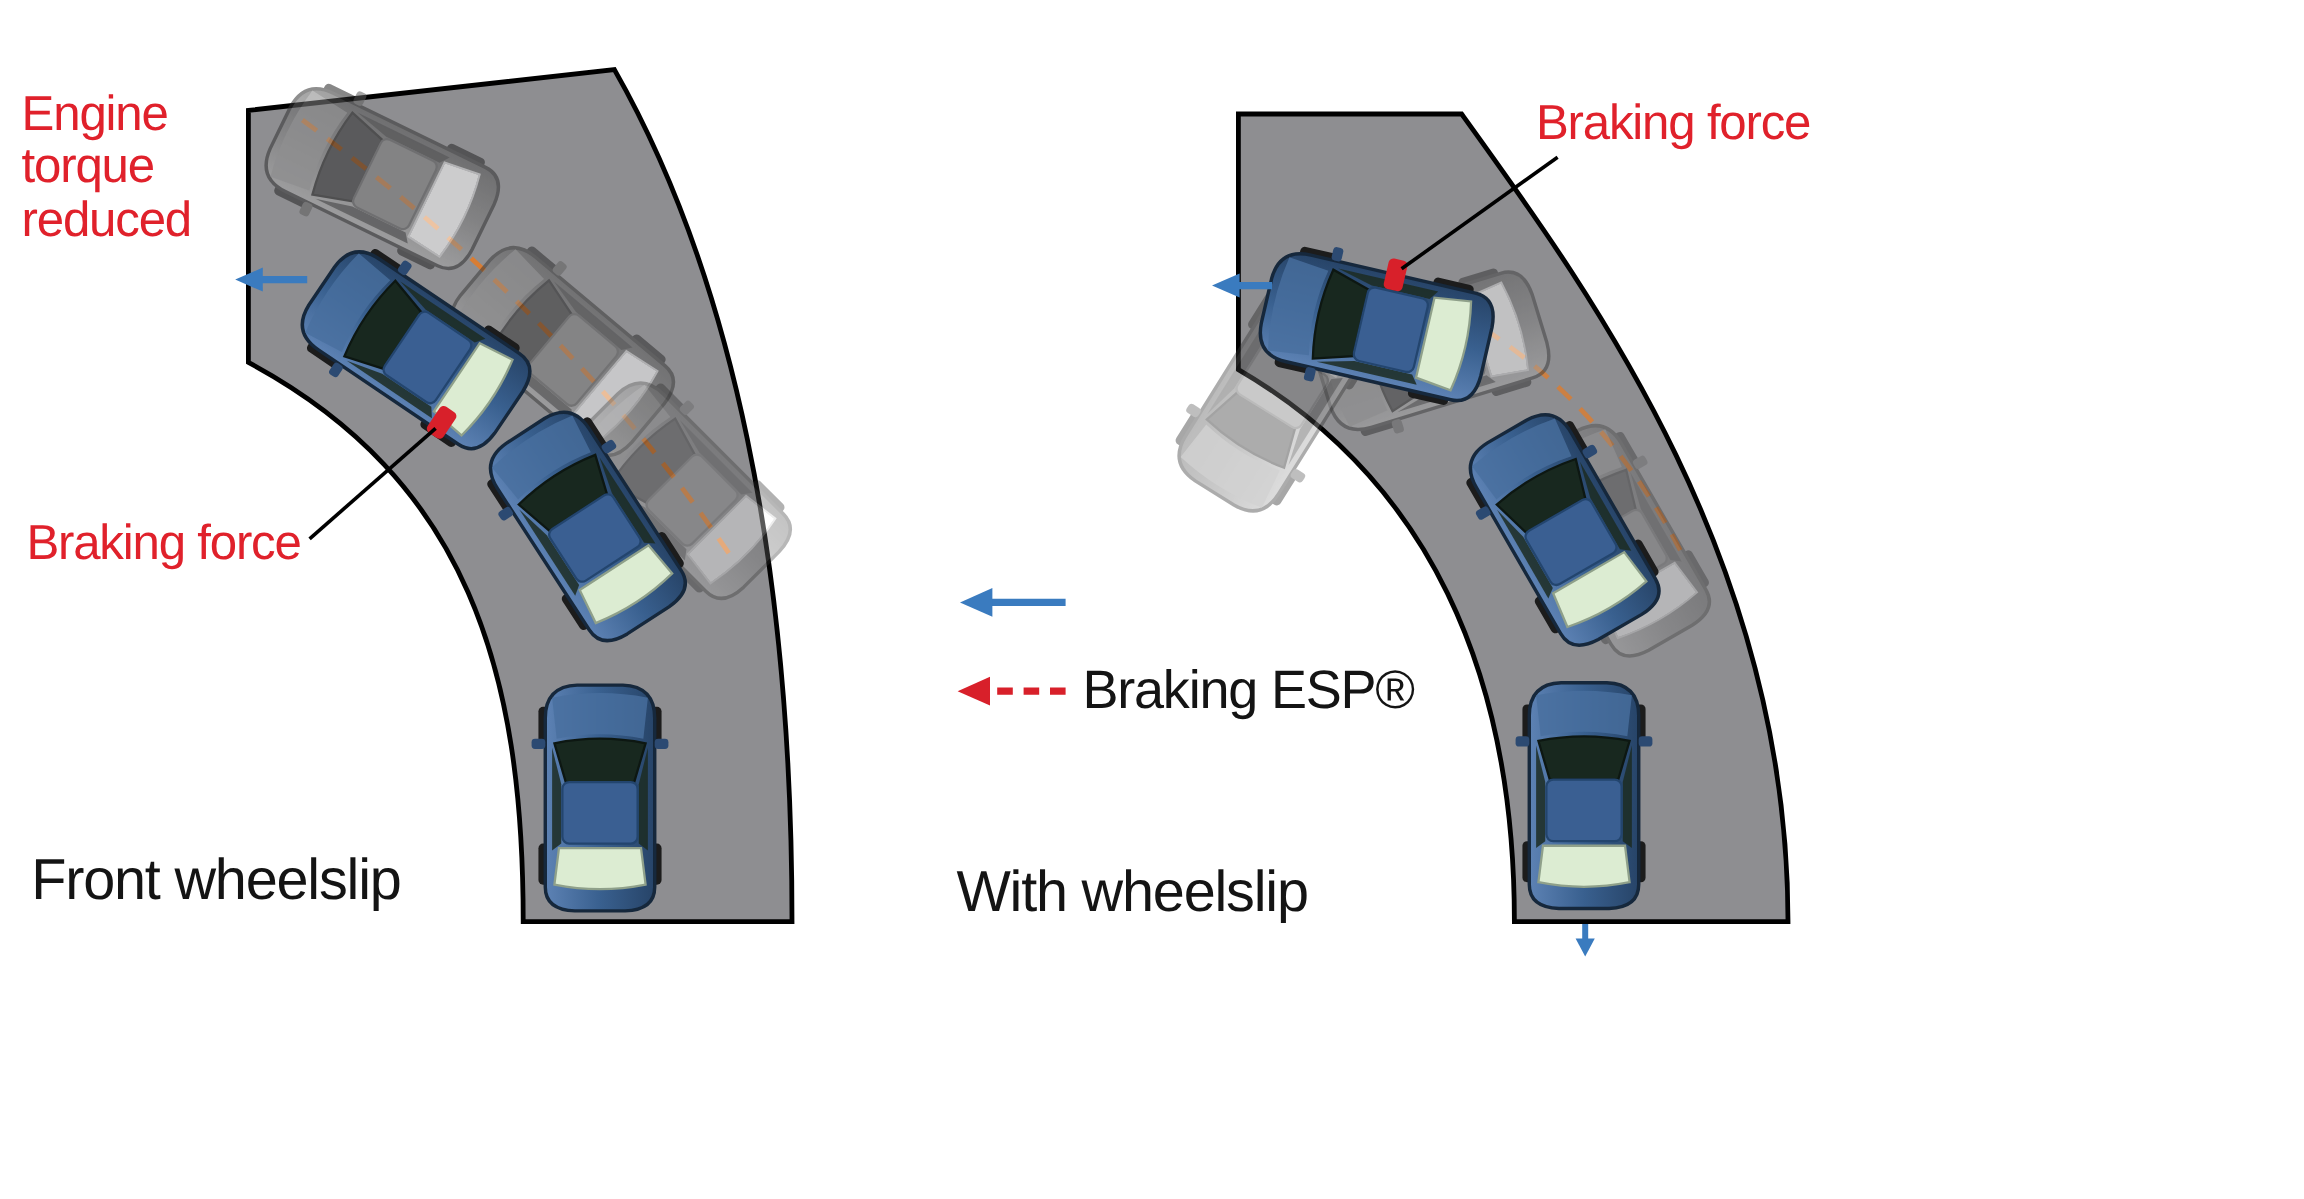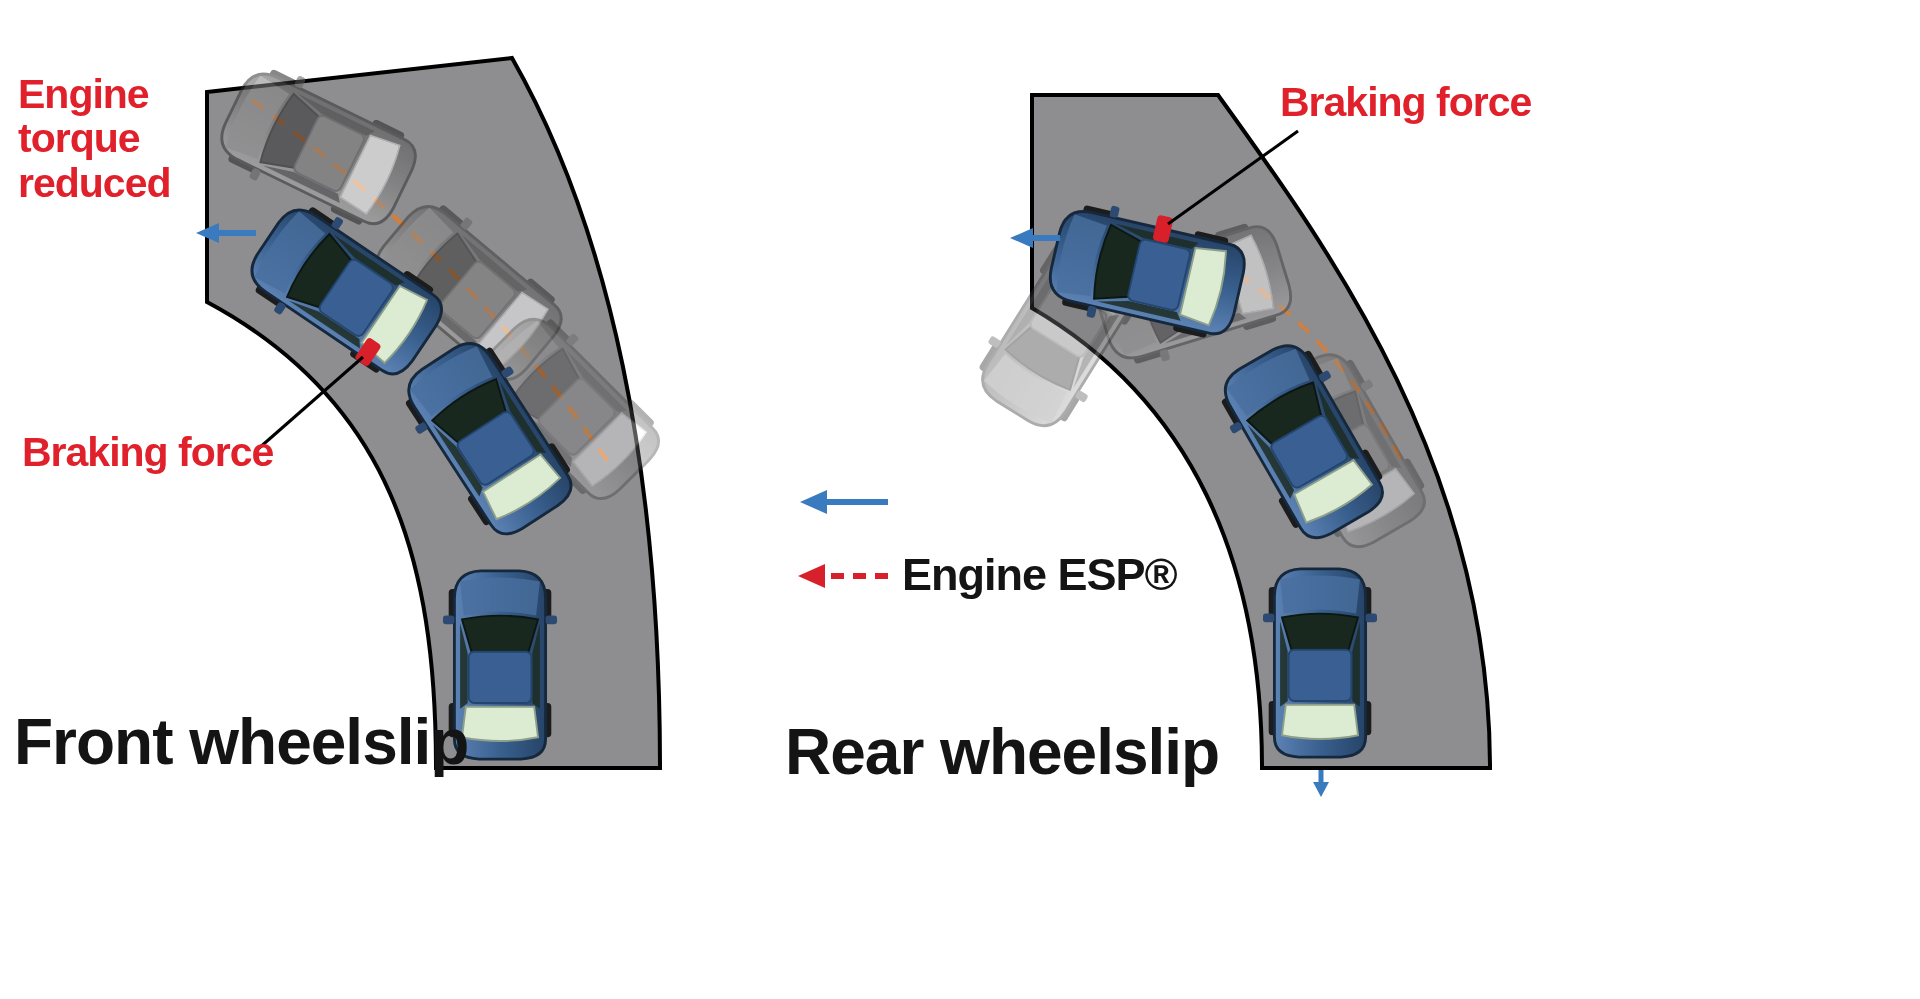--- a/index.html
+++ b/index.html
@@ -1,24 +1,24 @@
 <!DOCTYPE html>
 <html><head>
 <meta charset="utf-8">
 <style>
   html,body{margin:0;padding:0;background:#ffffff;}
   body{width:1920px;height:999px;position:relative;overflow:hidden;
        font-family:"Liberation Sans", sans-serif;}
   .stage{position:absolute;left:0;top:0;width:1920px;height:999px;}
   svg{position:absolute;left:0;top:0;}
-  .label{position:absolute;font-weight:bold;letter-spacing:-1px;line-height:1.08;}
+  .label{position:absolute;font-weight:normal;letter-spacing:-1px;line-height:1.08;}
   .red{color:#e0212b;}
   .black{color:#141414;}
   .sz40{font-size:41px;}
-  .sz46{font-size:64px;}
+  .sz46{font-size:48px;margin-left:12px;}
   .legend-label{font-size:45px;}
   .ghost{filter:grayscale(100%) brightness(1.35);}
 </style>
 </head>
 <body>
 
 <div class="stage">
 
   <svg width="1920" height="999" viewBox="0 0 1920 999">
     <defs>
@@ -100,18 +100,18 @@
   </svg>
 
   <div class="label red sz40" style="left:18px;top:72px;width:185px;">Engine torque reduced</div>
 
   <div class="label red sz40" style="left:22px;top:430px;">Braking force</div>
 
   <div class="label black sz46" style="left:14px;top:708px;">Front wheelslip</div>
 
   <div class="label red sz40" style="left:1280px;top:80px;">Braking force</div>
 
-  <div class="label black sz46" style="left:785px;top:718px;">Rear wheelslip</div>
+  <div class="label black sz46" style="left:785px;top:718px;">With wheelslip</div>
 
 
-  <div class="label black legend-label" style="left:902px;top:551px;">Engine ESP®</div>
+  <div class="label black legend-label" style="left:902px;top:551px;">Braking ESP®</div>
 
 </div>
 
 </body></html>

